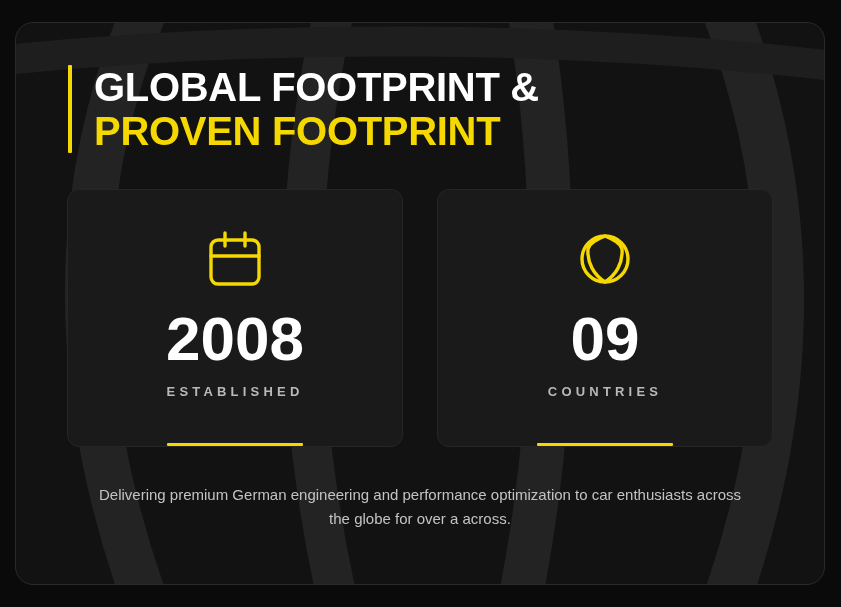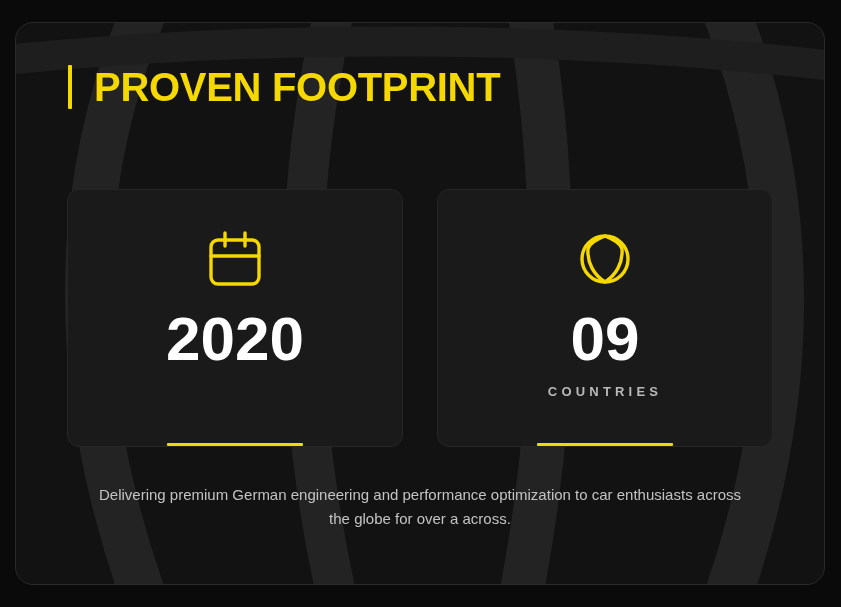--- a/index.html
+++ b/index.html
@@ -186,36 +186,38 @@
           <path d="M -40 40 C 240 10, 560 10, 860 48"></path>
         </g>
       </svg>
     </div>
 
     <div class="content">
 
       <div class="heading-wrap">
         <div class="heading-bar"></div>
         <div class="heading-text">
+          <span class="heading-line l1">GLOBAL FOOTPRINT &amp;</span>
           <span class="heading-line l2">PROVEN FOOTPRINT</span>
         </div>
       </div>
 
       <div class="cards">
 
         <div class="card">
           <div class="card-icon">
             <svg width="56" height="58" viewBox="0 0 56 58" fill="none" stroke="#f5d800" stroke-width="3.4" stroke-linecap="round" stroke-linejoin="round">
               <rect x="4" y="10" width="48" height="44" rx="7" ry="7"></rect>
               <line x1="4" y1="26" x2="52" y2="26"></line>
               <line x1="18" y1="3" x2="18" y2="16"></line>
               <line x1="38" y1="3" x2="38" y2="16"></line>
             </svg>
           </div>
-          <div class="card-value">2020</div>
+          <div class="card-value">2008</div>
+          <div class="card-label">ESTABLISHED</div>
           <div class="card-underline"></div>
         </div>
 
         <div class="card">
           <div class="card-icon">
             <svg width="56" height="58" viewBox="0 0 56 58" fill="none" stroke="#f5d800" stroke-width="3.4" stroke-linecap="round" stroke-linejoin="round">
               <circle cx="28" cy="29" r="23"></circle>
               <path d="M 28 6 C 18 10, 12 14, 11 19 C 10 33, 17 45, 28 52 C 39 45, 46 33, 45 19 C 44 14, 38 10, 28 6 Z"></path>
             </svg>
           </div>

